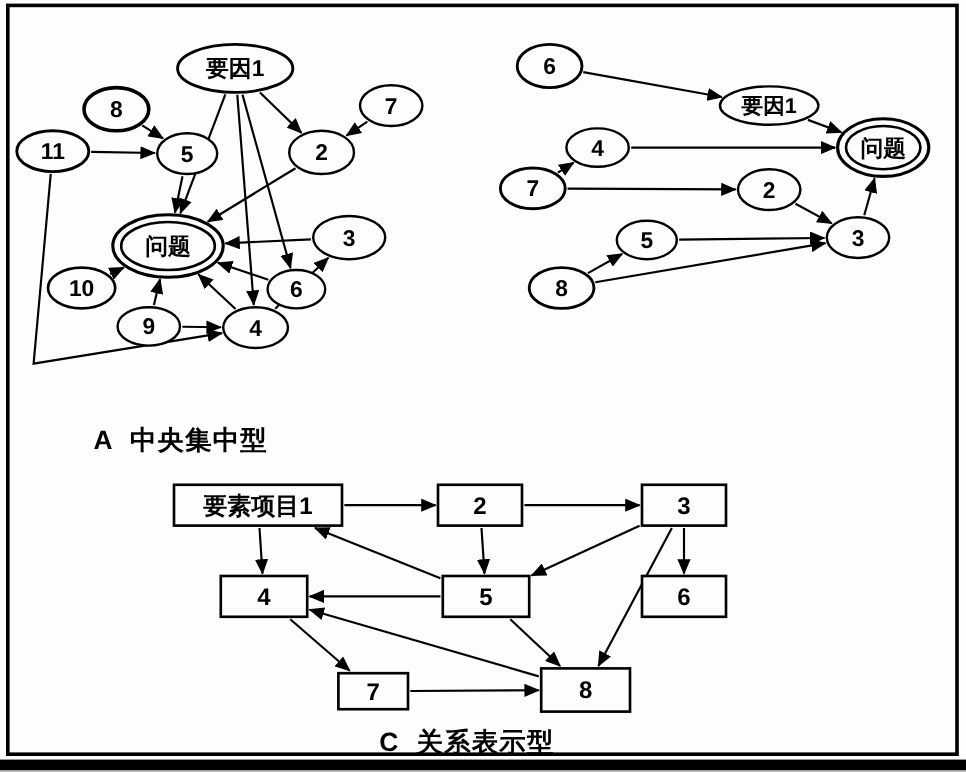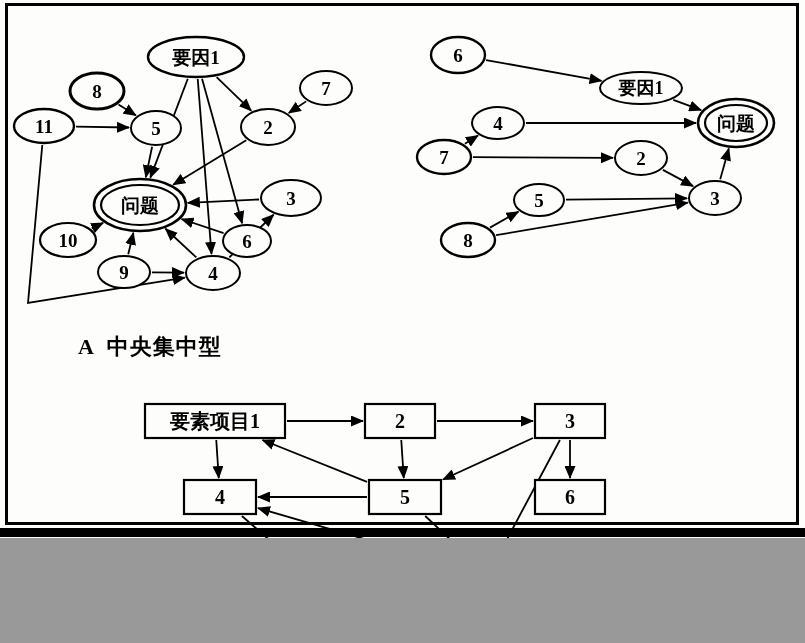--- a/index.html
+++ b/index.html
@@ -1,21 +1,21 @@
 <!DOCTYPE html>
 <html><head>
 <meta charset="utf-8">
 <style>
   html,body{margin:0;padding:0;background:#999;}
-  .page{position:relative;width:805px;height:538px;background:#fdfdfb;overflow:hidden;
-        font-family:Liberation Serif, serif;}
+  .page{position:relative;width:805px;height:643px;background:#fdfdfb;overflow:hidden;
+        font-family:Liberation Sans, sans-serif;}
   .frame{position:absolute;left:5px;top:3px;right:6px;bottom:13px;border:3px solid #000;}
   .diagram-svg{position:absolute;left:0;top:0;}
   .caption{position:absolute;font-weight:bold;font-size:22px;color:#000;white-space:pre;letter-spacing:1px;}
-  .caption-a{left:78px;top:332px;text-align:center;}
+  .caption-a{left:78px;top:352px;text-align:center;}
   .caption-b{left:525px;top:332px;}
   .caption-c{left:316px;top:604px;}
   .bottom-bar{position:absolute;left:0;right:0;bottom:1px;height:9px;background:#000;}
 </style>
 </head>
 <body>
 
 <div class="page">
   <div class="frame"></div>
 
@@ -187,15 +187,16 @@
           </g>
           <g>
             <rect x="451" y="557" width="74" height="36" fill="#fdfdfb" stroke="#000" stroke-width="2.2"></rect>
             <text x="488" y="575" dy="0.35em" text-anchor="middle" font-size="20" font-weight="700" fill="#000">8</text>
           </g>
         </g>
       </g>
   </svg>
 
   <div class="caption caption-a">A  中央集中型</div>
+  <div class="caption caption-c">C  关系表示型</div>
 
   <div class="bottom-bar"></div>
 </div>
 
 </body></html>

